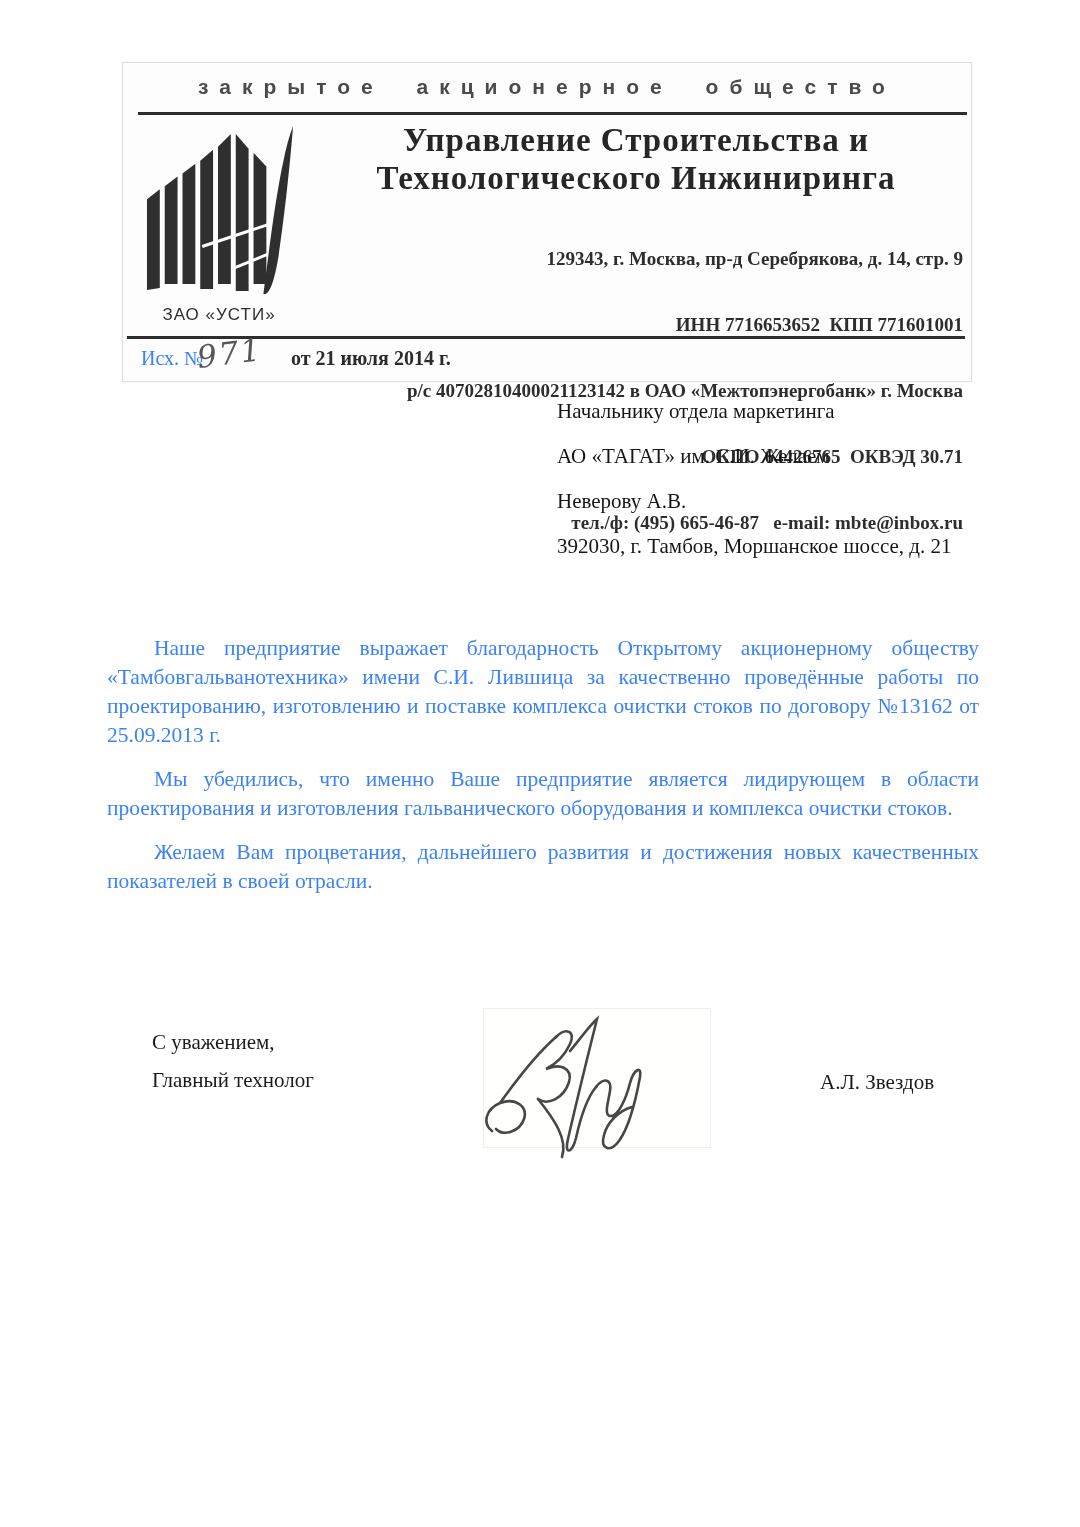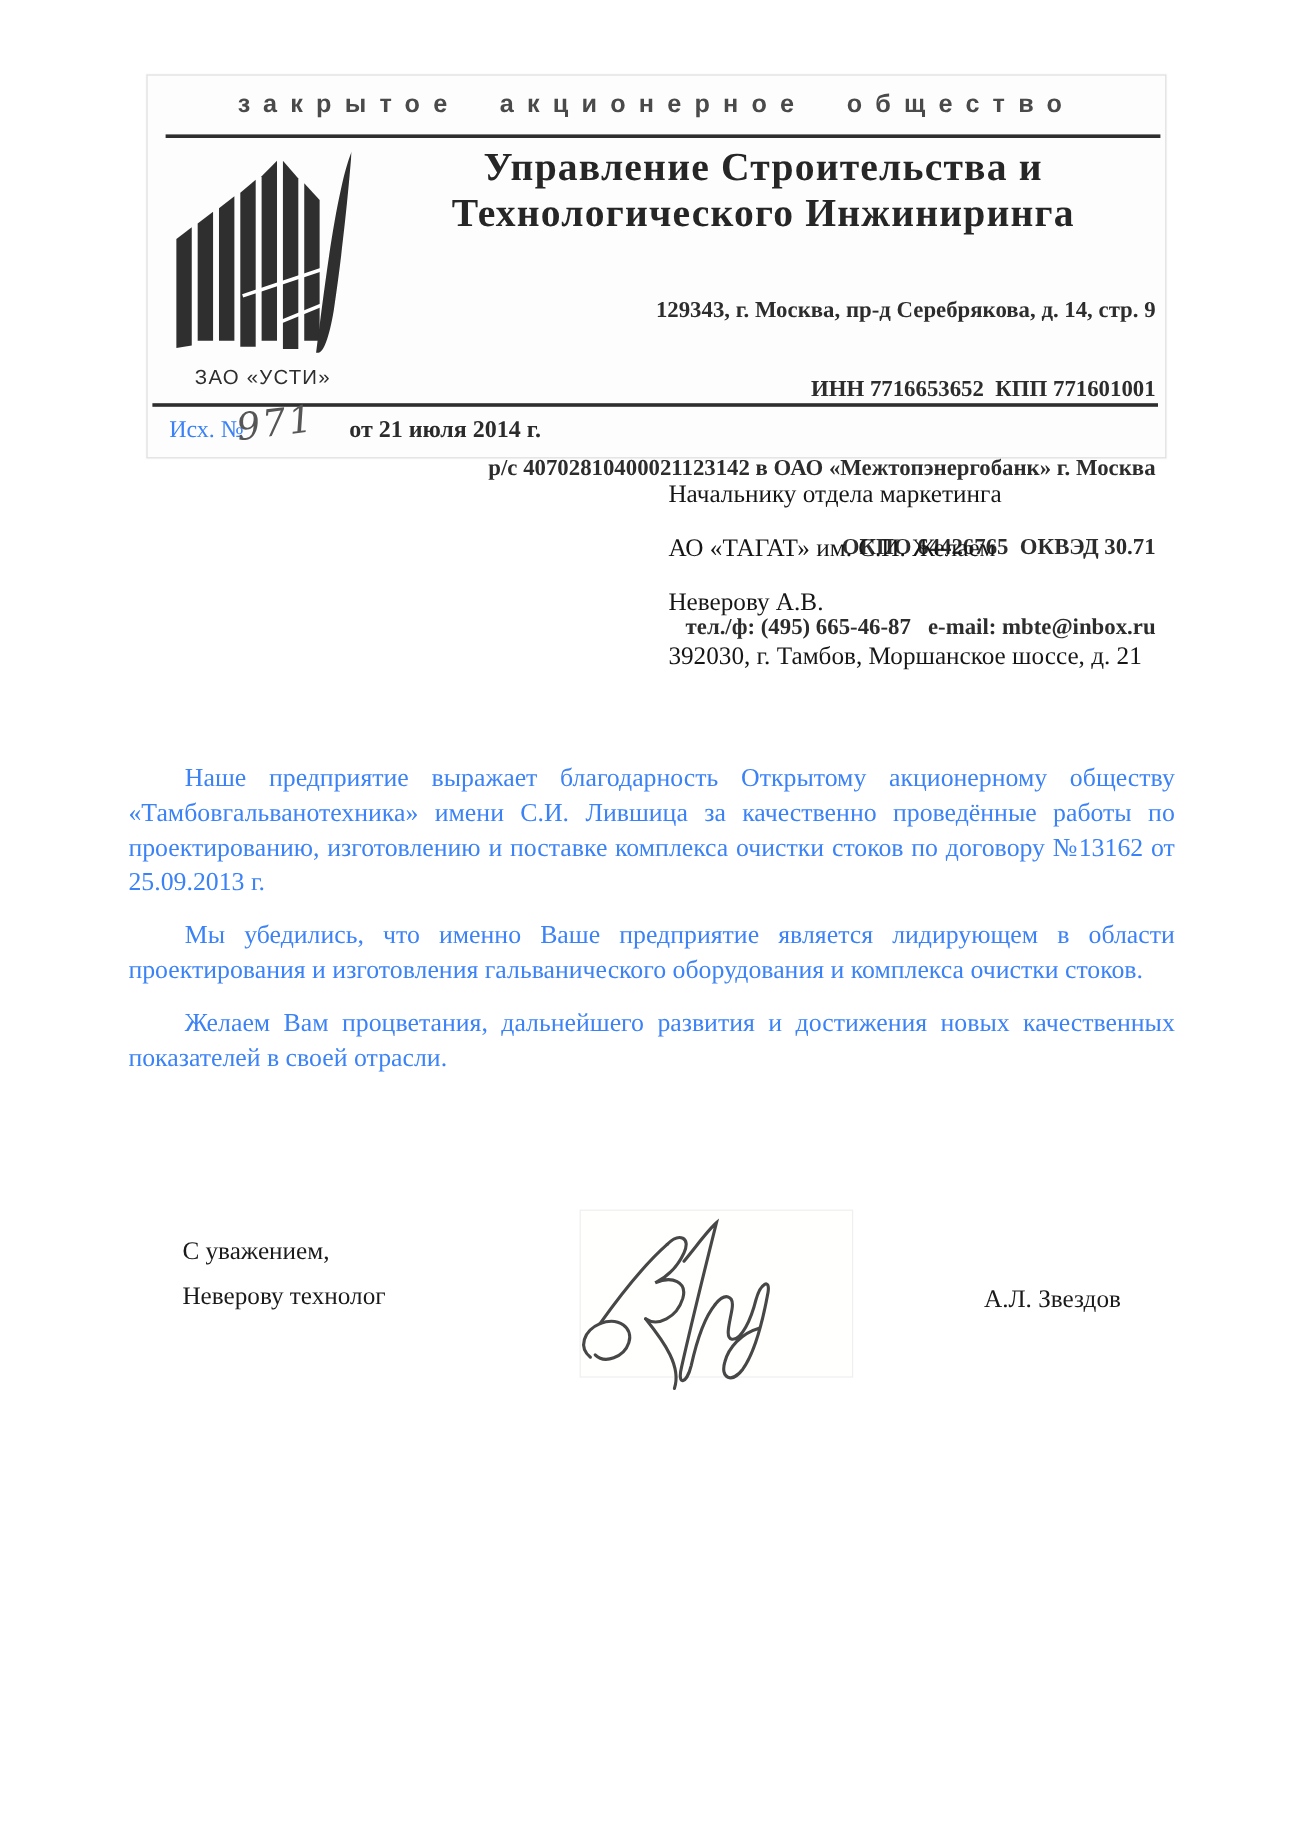--- a/index.html
+++ b/index.html
@@ -210,21 +210,21 @@
     <div class="r-line clip">392030, г. Тамбов, Моршанское шоссе, д. 21</div>
   </div>
 
   <div class="body-text">
     <p>Наше предприятие выражает благодарность Открытому акционерному обществу «Тамбовгальванотехника» имени С.И. Лившица за качественно проведённые работы по проектированию, изготовлению и поставке комплекса очистки стоков по договору №13162 от 25.09.2013 г.</p>
     <p>Мы убедились, что именно Ваше предприятие является лидирующем в области проектирования и изготовления гальванического оборудования и комплекса очистки стоков.</p>
     <p>Желаем Вам процветания, дальнейшего развития и достижения новых качественных показателей в своей отрасли.</p>
   </div>
 
   <div class="closing-salutation">С уважением,</div>
-  <div class="closing-position">Неверову технолог</div>
+  <div class="closing-position">Главный технолог</div>
 
   <div class="sig-box">
     <svg class="sig-svg" viewBox="0 0 220 150" xmlns="http://www.w3.org/2000/svg">
       <g fill="none" stroke="#474747" stroke-width="2.6" stroke-linecap="round">
         <path d="M16,120 C6,112 10,98 24,92 C40,86 52,96 48,108 C44,120 28,126 20,118"></path>
         <path d="M24,92 C44,64 64,40 80,26"></path>
         <path d="M80,26 C90,16 100,20 94,33 C88,46 78,54 70,58 C84,52 97,57 93,71 C88,87 72,95 62,88"></path>
         <path d="M94,40 C104,28 114,14 121,8 C114,36 102,84 92,128 C88,144 96,143 100,127 C104,109 110,88 120,76"></path>
         <path d="M120,76 C128,66 136,68 134,80 C132,92 128,104 134,105 C142,106 150,88 154,72 C158,58 166,54 164,66 C160,88 153,116 143,130 C134,142 124,138 128,124 C131,112 142,100 156,96"></path>
         <path d="M62,88 C78,108 92,128 86,146"></path>

